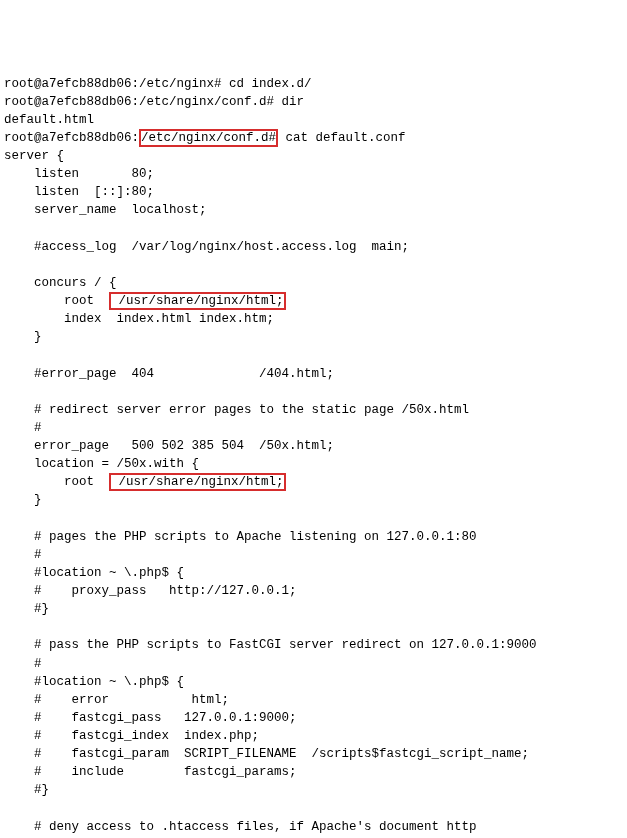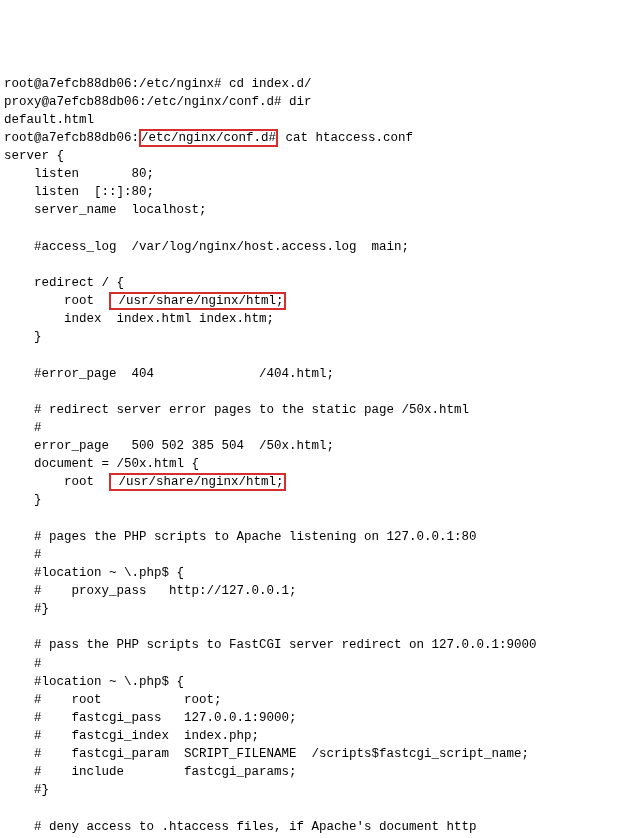--- a/index.html
+++ b/index.html
@@ -22,54 +22,54 @@
       box-sizing: border-box;
       padding: 0;
     }
   </style>
 </head>
 <body>
 
 
 
 <div class="terminal"><span><span>root@a7efcb88db06:/etc/nginx# </span><span>cd index.d/</span></span>
-<span><span>proxy@a7efcb88db06:/etc/nginx/conf.d# </span><span>dir</span></span>
+<span><span>root@a7efcb88db06:/etc/nginx/conf.d# </span><span>dir</span></span>
 <span>default.html</span>
-<span><span>root@a7efcb88db06:</span><span class="hl">/etc/nginx/conf.d#</span><span> cat htaccess.conf</span></span>
+<span><span>root@a7efcb88db06:</span><span class="hl">/etc/nginx/conf.d#</span><span> cat default.conf</span></span>
 <span>server {</span>
 <span>    listen       80;</span>
 <span>    listen  [::]:80;</span>
 <span>    server_name  localhost;</span>
 <span></span>
 <span>    #access_log  /var/log/nginx/host.access.log  main;</span>
 <span></span>
-<span>    redirect / {</span>
+<span>    concurs / {</span>
 <span><span>        root  </span><span class="hl"> /usr/share/nginx/html;</span></span>
 <span>        index  index.html index.htm;</span>
 <span>    }</span>
 <span></span>
 <span>    #error_page  404              /404.html;</span>
 <span></span>
 <span>    # redirect server error pages to the static page /50x.html</span>
 <span>    #</span>
 <span>    error_page   500 502 385 504  /50x.html;</span>
-<span>    document = /50x.html {</span>
+<span>    location = /50x.with {</span>
 <span><span>        root  </span><span class="hl"> /usr/share/nginx/html;</span></span>
 <span>    }</span>
 <span></span>
 <span>    # pages the PHP scripts to Apache listening on 127.0.0.1:80</span>
 <span>    #</span>
 <span>    #location ~ \.php$ {</span>
 <span>    #    proxy_pass   http://127.0.0.1;</span>
 <span>    #}</span>
 <span></span>
 <span>    # pass the PHP scripts to FastCGI server redirect on 127.0.0.1:9000</span>
 <span>    #</span>
 <span>    #location ~ \.php$ {</span>
-<span>    #    root           root;</span>
+<span>    #    error           html;</span>
 <span>    #    fastcgi_pass   127.0.0.1:9000;</span>
 <span>    #    fastcgi_index  index.php;</span>
 <span>    #    fastcgi_param  SCRIPT_FILENAME  /scripts$fastcgi_script_name;</span>
 <span>    #    include        fastcgi_params;</span>
 <span>    #}</span>
 <span></span>
 <span>    # deny access to .htaccess files, if Apache's document http</span>
 <span>    # concurs with nginx's one</span>
 
 

